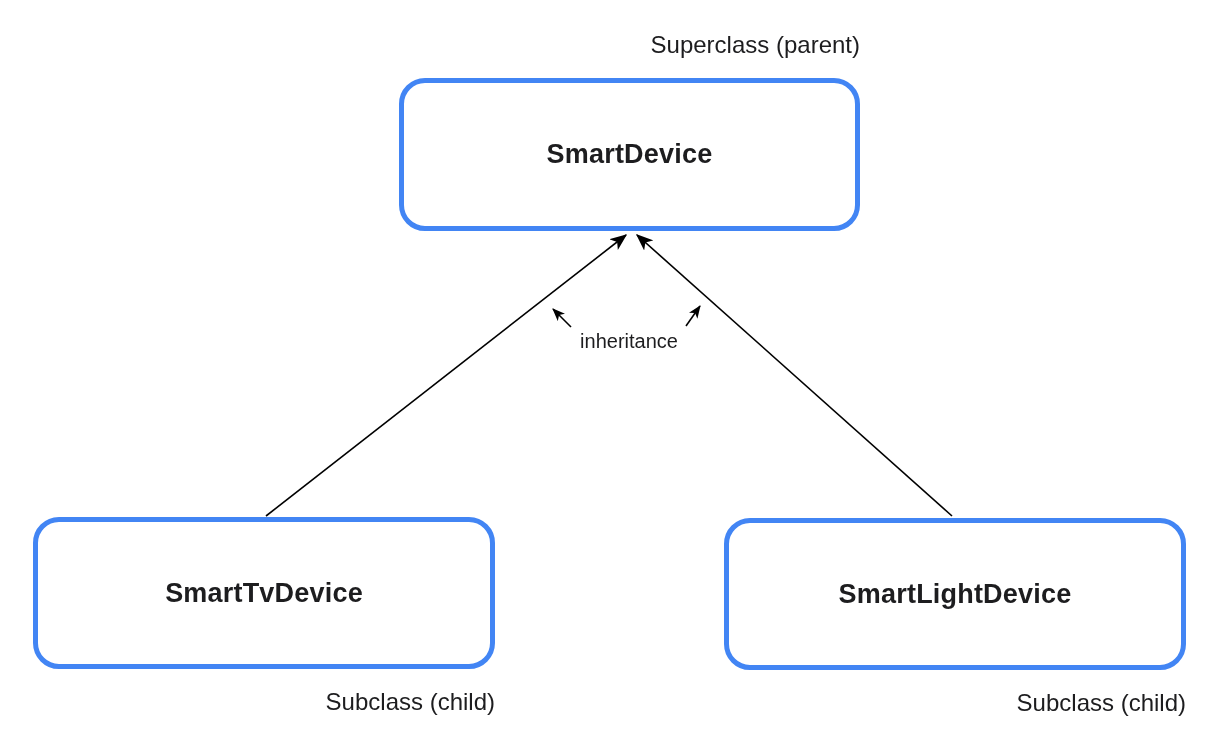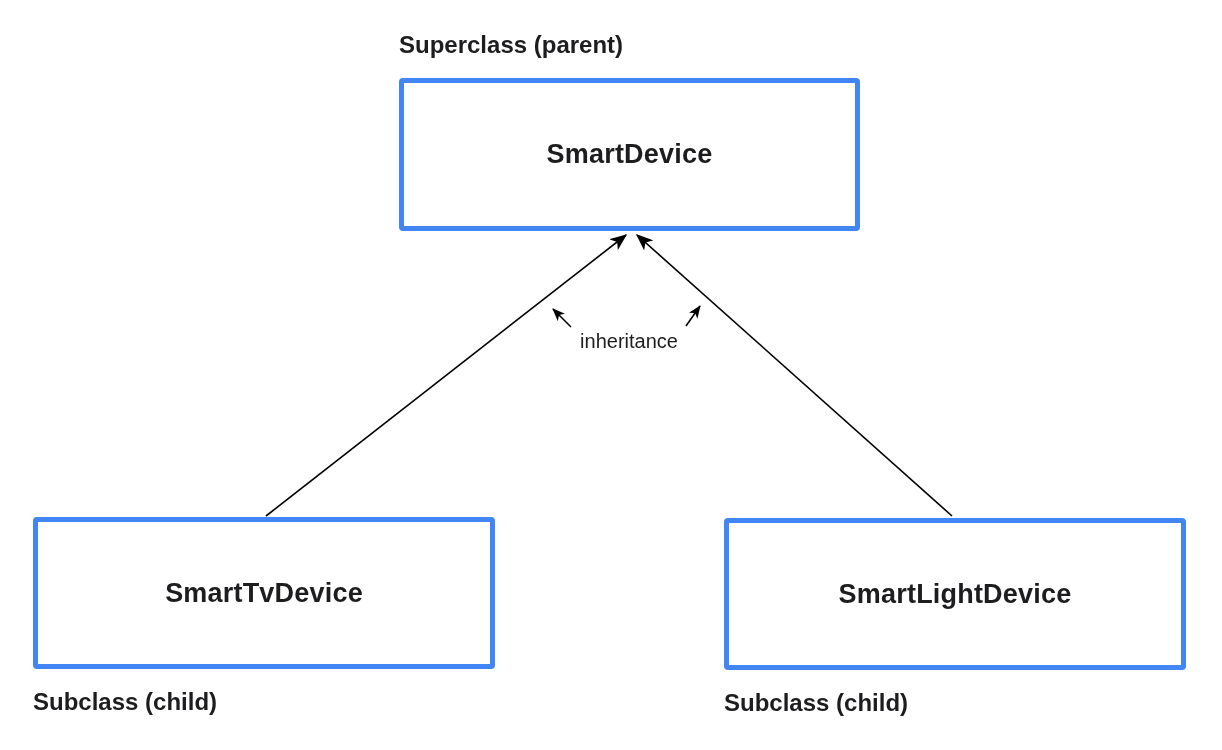--- a/index.html
+++ b/index.html
@@ -33,40 +33,40 @@
     stroke-width:1.6;
   }
   .edges marker path{
     fill:var(--edge);
     stroke:none;
   }
   .node{
     position:absolute;
     background:var(--box-fill);
     border:5px solid var(--box-border);
-    border-radius:4px;
+    border-radius:26px;
     display:flex;
     align-items:center;
     justify-content:center;
   }
   .node-label{
     font-size:27px;
     font-weight:600;
     letter-spacing:0.2px;
     color:var(--text);
   }
   .node-parent{left:399px;top:78px;width:461px;height:153px;}
   .node-child-left{left:33px;top:517px;width:462px;height:152px;}
   .node-child-right{left:724px;top:518px;width:462px;height:152px;}
   .caption{
     position:absolute;
     font-size:24px;
-    font-weight:700;
+    font-weight:400;
     color:var(--text);
-    text-align:left;
+    text-align:right;
   }
   .caption-top{left:399px;top:31px;width:461px;}
   .caption-bottom-left{left:33px;top:688px;width:462px;}
   .caption-bottom-right{left:724px;top:689px;width:462px;}
   .edge-label{
     position:absolute;
     left:509px;top:330px;width:240px;
     text-align:center;
     font-size:20px;
     font-weight:400;

